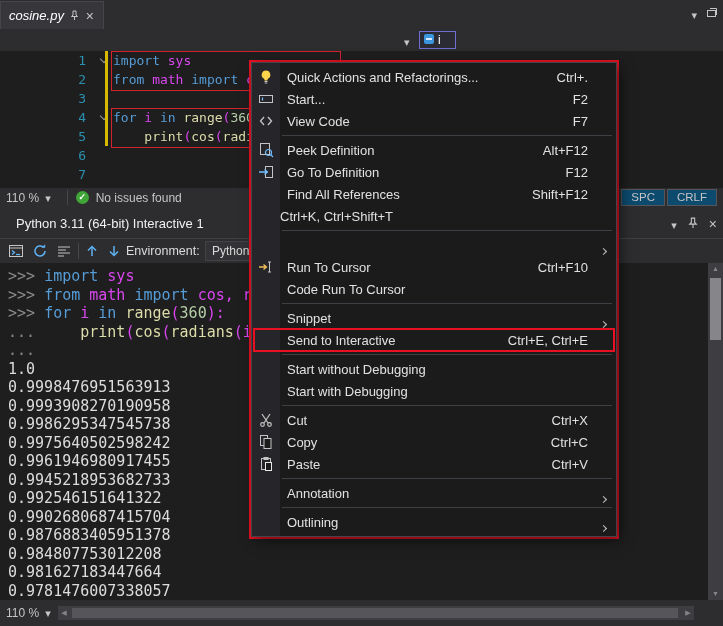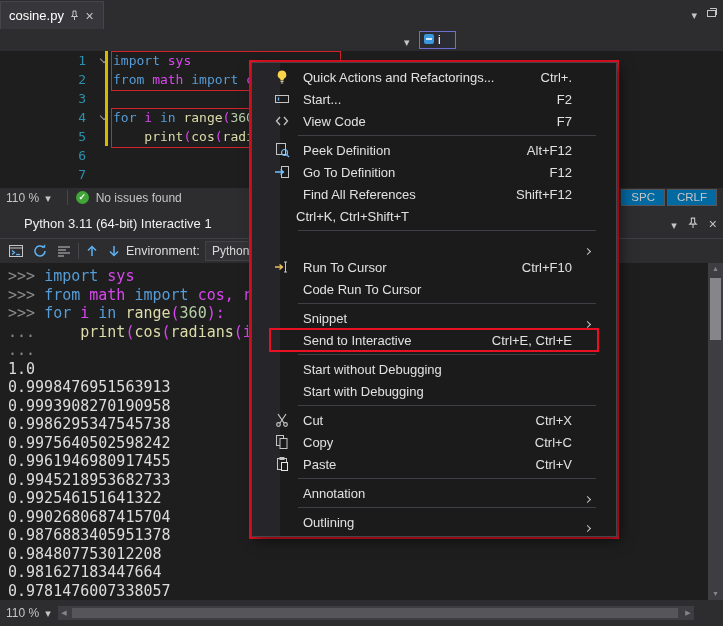--- a/index.html
+++ b/index.html
@@ -1,21 +1,21 @@
 <!DOCTYPE html>
 <html><head>
 <meta charset="utf-8">
 <style>
   *{margin:0;padding:0;box-sizing:border-box;}
   html,body{width:723px;height:626px;}
   body{position:relative;background:#2d2d30;font-family:"Liberation Sans",sans-serif;color:#dcdcdc;overflow:hidden;font-size:13px;}
 
   
   #tab-strip{position:absolute;left:0;top:0;width:723px;height:29px;background:#2d2d30;}
-  #doc-tab{position:absolute;left:0;top:1px;width:104px;height:28px;background:#37373b;border:1px solid #464649;border-bottom:none;display:flex;align-items:center;padding:0 6px 0 8px;color:#fff;}
+  #doc-tab{position:absolute;left:0;top:1px;width:104px;height:28px;background:#37373b;border:1px solid #464649;border-bottom:none;display:flex;align-items:center;padding:0 6px 0 8px;color:#fff;font-style:italic;}
   #doc-tab .tab-title{flex:1;white-space:nowrap;}
   .tab-ico{width:15px;height:15px;display:flex;align-items:center;justify-content:center;color:#c5c5c5;}
   #tabstrip-right{position:absolute;right:4px;top:6px;display:flex;gap:8px;align-items:center;}
 
   .glyph-chevron::before{content:"▾";color:#c5c5c5;font-size:11px;line-height:1;}
   .glyph-close::before{content:"×";color:#c5c5c5;font-size:14px;line-height:1;}
 
   
   #nav-bar{position:absolute;left:0;top:29px;width:723px;height:22px;background:#2d2d30;}
   #nav-chevron{position:absolute;left:404px;top:5px;}
@@ -38,25 +38,25 @@
   .tk-kw{color:#569cd6;} .tk-pl{color:#d946ef;} .tk-fn{color:#dcdcaa;}
   .tk-num{color:#b5cea8;margin-top:24px;} .tk-pr{color:#8a8a8a;} .tk-out{color:#dcdcdc;}
 
   
   #editor-status{position:absolute;left:0;top:188px;width:723px;height:19px;background:#2d2d30;display:flex;align-items:center;font-size:12px;color:#c5c5c5;}
   #ed-zoom{display:flex;align-items:center;gap:6px;padding:0 8px 0 6px;}
   .vdiv{width:1px;height:15px;background:#46464b;margin:0 8px;}
   .check-circle{width:13px;height:13px;border-radius:50%;background:#3fa637;color:#fff;font-size:9px;line-height:13px;text-align:center;font-weight:bold;}
   .check-circle::before{content:"✓";}
   #ed-status-right{position:absolute;right:6px;top:1px;display:flex;gap:2px;}
-  .stat-cell{height:17px;line-height:15px;border:1px solid #55555a;padding:0 9px;font-size:11.5px;color:#c5c5c5;background:#0369a1;}
+  .stat-cell{height:17px;line-height:15px;border:1px solid #55555a;padding:0 9px;font-size:11.5px;color:#c5c5c5;background:#0c4a6e;}
 
   
   #iw-header{position:absolute;left:0;top:209px;width:723px;height:29px;background:#2d2d30;}
-  #iw-title{position:absolute;left:24px;top:0;line-height:29px;color:#f1f1f1;font-size:13px;white-space:nowrap;}
+  #iw-title{position:absolute;left:16px;top:0;line-height:29px;color:#f1f1f1;font-size:13px;white-space:nowrap;}
   #iw-header-icons{position:absolute;right:6px;top:8px;display:flex;gap:10px;align-items:center;}
 
   #iw-toolbar{position:absolute;left:0;top:238px;width:723px;height:25px;background:#2d2d30;border-top:1px solid #3f3f46;}
   .tb-ico{position:absolute;top:4px;width:16px;height:16px;display:flex;align-items:center;justify-content:center;}
   #tb-sep{position:absolute;left:78px;top:4px;width:1px;height:16px;background:#46464b;}
   #env-label{position:absolute;left:126px;top:0;line-height:25px;font-size:12.5px;color:#dcdcdc;}
   #env-combo{position:absolute;left:205px;top:2px;width:182px;height:20px;background:#333337;border:1px solid #434346;display:flex;align-items:center;padding:0 6px;font-size:12px;color:#d8d8d8;}
   #env-combo .env-arrow{margin-left:auto;}
 
   #iw-output{position:absolute;left:0;top:263px;width:708px;height:337px;background:#1e1e1e;padding:4px 0 0 8px;overflow:hidden;}
@@ -72,21 +72,21 @@
   #bottom-status{position:absolute;left:0;top:600px;width:723px;height:26px;background:#2d2d30;display:block;font-size:12px;color:#c5c5c5;}
   #bt-zoom{position:absolute;left:6px;top:6px;display:flex;align-items:center;gap:6px;}
   #hscroll{position:absolute;left:58px;top:6px;width:636px;height:14px;background:#3e3e42;}
   #hscroll .sb-arrow{position:absolute;top:0;width:12px;height:14px;line-height:14px;text-align:center;font-size:7px;color:#85858a;}
   #hscroll-left{left:0;} #hscroll-left::before{content:"◀";}
   #hscroll-right{right:0;} #hscroll-right::before{content:"▶";}
   #hscroll-thumb{position:absolute;left:14px;top:2px;width:606px;height:10px;background:#55555a;}
 
   
   #menu-annotation{position:absolute;left:249px;top:60px;border:2px solid #e81123;z-index:50;}
-  #context-menu{width:366px;border:1px solid #454549;padding:3px 16px;background:linear-gradient(to right,#26262a 0,#26262a 28px,#1b1b1c 28px);box-shadow:4px 4px 12px rgba(0,0,0,0.5);}
+  #context-menu{width:366px;border:1px solid #454549;padding:3px 0;background:linear-gradient(to right,#26262a 0,#26262a 28px,#1b1b1c 28px);box-shadow:4px 4px 12px rgba(0,0,0,0.5);}
   .menu-item{position:relative;display:flex;align-items:center;height:22px;font-size:13px;color:#e1e1e1;cursor:default;}
   .mi-icon{width:28px;flex:none;display:flex;align-items:center;justify-content:center;}
   .mi-label{flex:1;padding-left:7px;white-space:nowrap;}
   .mi-shortcut{padding-right:28px;white-space:nowrap;color:#e1e1e1;}
   .mi-arrow{position:absolute;right:10px;top:8px;}
   .menu-item.highlighted::after{content:"";position:absolute;left:1px;right:1px;top:-1px;bottom:-1px;border:2px solid #e81123;pointer-events:none;}
   .menu-sep{height:1px;background:#3f3f46;margin:3px 4px 3px 30px;}
 </style>
 </head>
 <body>

